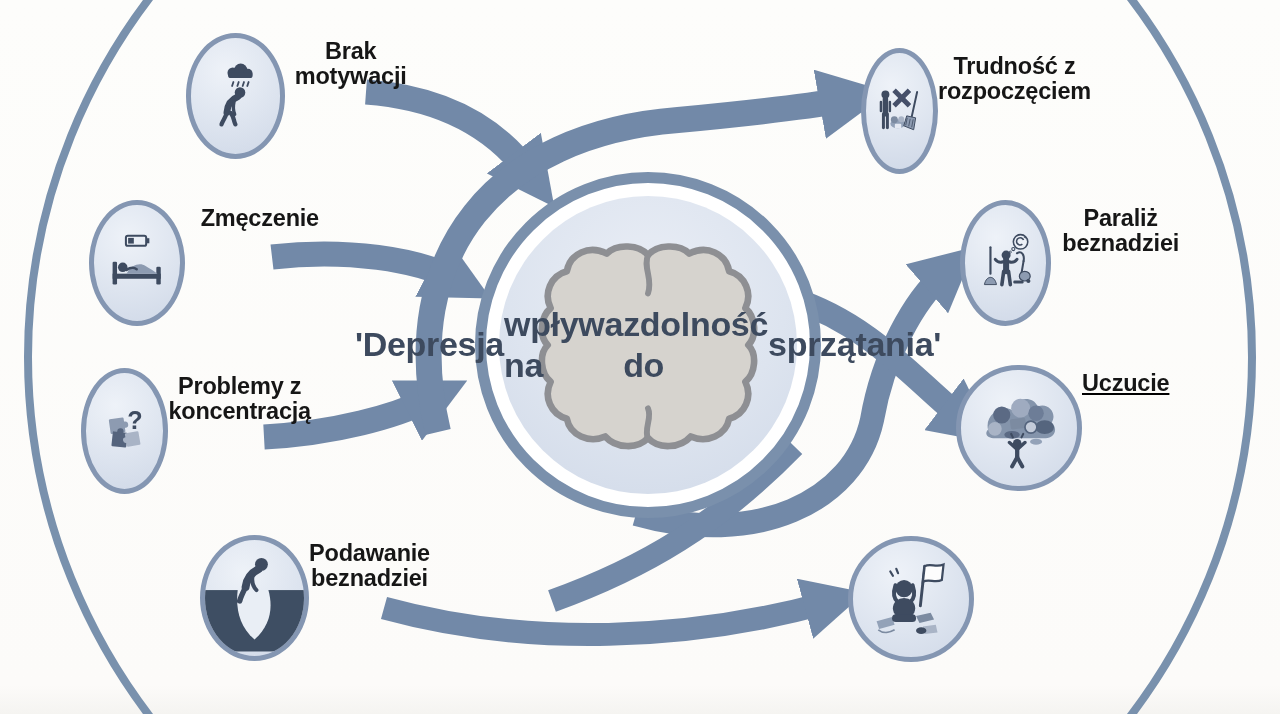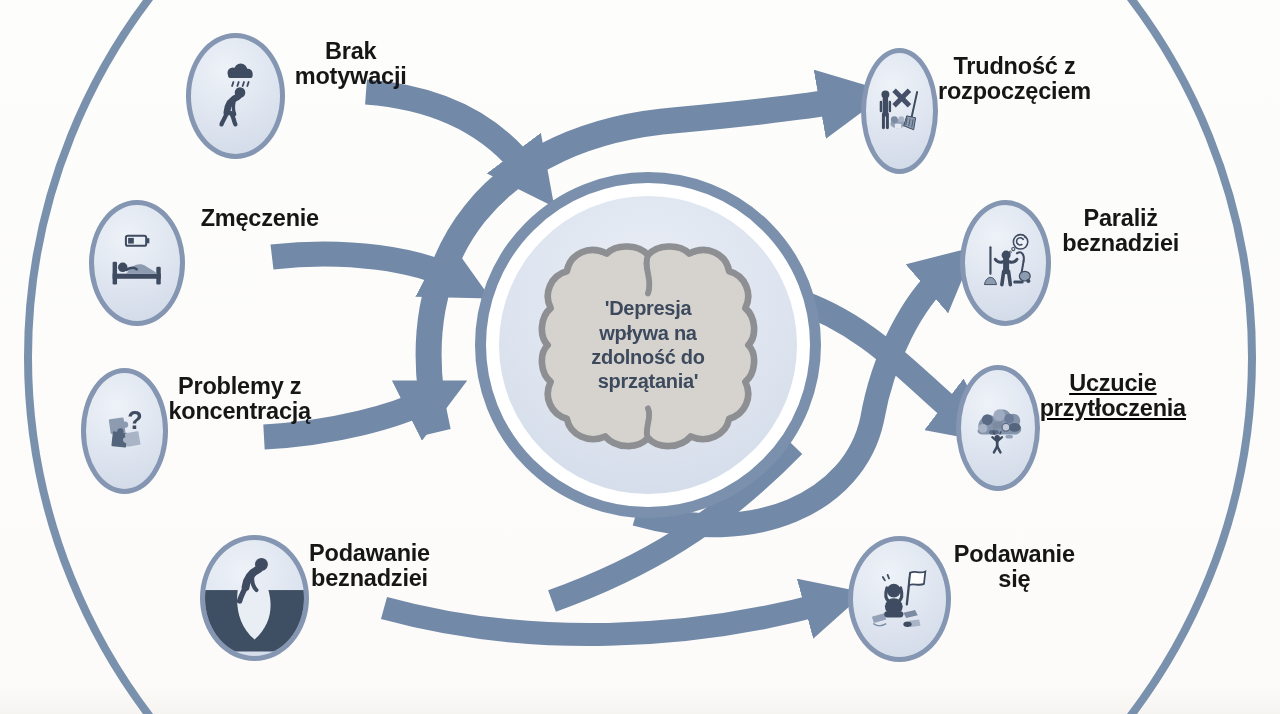--- a/index.html
+++ b/index.html
@@ -15,22 +15,22 @@
   .label{margin-top:6px;font-weight:bold;font-size:23.5px;line-height:1.08;color:#161616;
          text-align:center;letter-spacing:-0.2px;}
   .label span{display:block;}
   .hub{position:absolute;left:475px;top:172px;width:346px;height:346px;border-radius:50%;
        border:11px solid #7A90AC;background:#ffffff;box-sizing:border-box;
        display:flex;align-items:center;justify-content:center;}
   .hub-inner{position:relative;width:298px;height:298px;border-radius:50%;
        background:radial-gradient(circle at 50% 32%,#eaeef6 0%,#dde4ef 55%,#d0d9e8 100%);
        display:flex;align-items:center;justify-content:center;}
   .hub-inner svg.brain{position:absolute;width:236px;height:254px;left:50%;top:50%;transform:translate(-50%,-50%);}
-  .hub-text{position:absolute;inset:0;display:flex;flex-direction:column;align-items:center;justify-content:center;
-       font-weight:bold;font-size:20px;line-height:1.22;color:#3D4A5E;text-align:right;letter-spacing:-0.3px;}
+  .hub-text{position:absolute;inset:0;display:flex;flex-direction:row;align-items:center;justify-content:center;
+       font-weight:bold;font-size:34px;line-height:1.22;color:#3D4A5E;text-align:left;letter-spacing:-0.3px;}
 </style>
 </head>
 <body>
 
 <div class="canvas">
 
   <svg class="bg" viewBox="0 0 1280 714">
     <defs>
       <marker id="ah" viewBox="0 0 10 10" refX="3.5" refY="5" markerWidth="2.7" markerHeight="2.7" orient="auto" markerUnits="strokeWidth">
         <path d="M0,0 L10,5 L0,10 z" fill="#7289A8"></path>
@@ -253,21 +253,20 @@
           <path d="M48,75 L39,67" stroke-width="4"></path>
             <path d="M48,75 L57,67" stroke-width="4"></path>
           <path d="M48,84 L42,95" stroke-width="4.5"></path>
             <path d="M48,84 L54,95" stroke-width="4.5"></path>
         </g>
         <ellipse cx="70" cy="66" rx="7" ry="3.5" fill="#93A2B8"></ellipse>
       </svg>
     </div>
     <div class="label">
       <span>Uczucie</span>
-      <span>przytłoczenia</span>
     </div>
   </div>
 
   <div class="node" style="left:848px;top:536px;">
     <div class="circle">
       <svg viewBox="0 0 100 100">
         <polygon points="10,76 28,71 31,80 13,85" fill="#93A2B8"></polygon>
         <polygon points="56,70 73,66 77,74 60,78" fill="#7C8BA1"></polygon>
         <polygon points="64,82 79,80 81,89 66,91" fill="#A9B4C6"></polygon>
         <path d="M12,86 C18,91 26,89 31,86" fill="none" stroke="#7C8BA1" stroke-width="2"></path>
@@ -280,19 +279,15 @@
         </g>
         <circle cx="42" cy="38" r="10" fill="#3E4B60"></circle>
         <g fill="none" stroke="#3E4B60" stroke-linecap="round">
           <path d="M32,34 C29,43 30,50 35,54" stroke-width="4.6"></path>
           <path d="M52,34 C55,43 54,50 49,54" stroke-width="4.6"></path>
         </g>
         <ellipse cx="42" cy="61" rx="13" ry="12" fill="#3E4B60"></ellipse>
         <rect x="28" y="68" width="28" height="9" rx="4.5" fill="#3E4B60"></rect>
       </svg>
     </div>
-    <div class="label">
-      <span>Podawanie się</span>
-      <span></span>
-    </div>
   </div>
 
 </div>
 
 </body></html>

